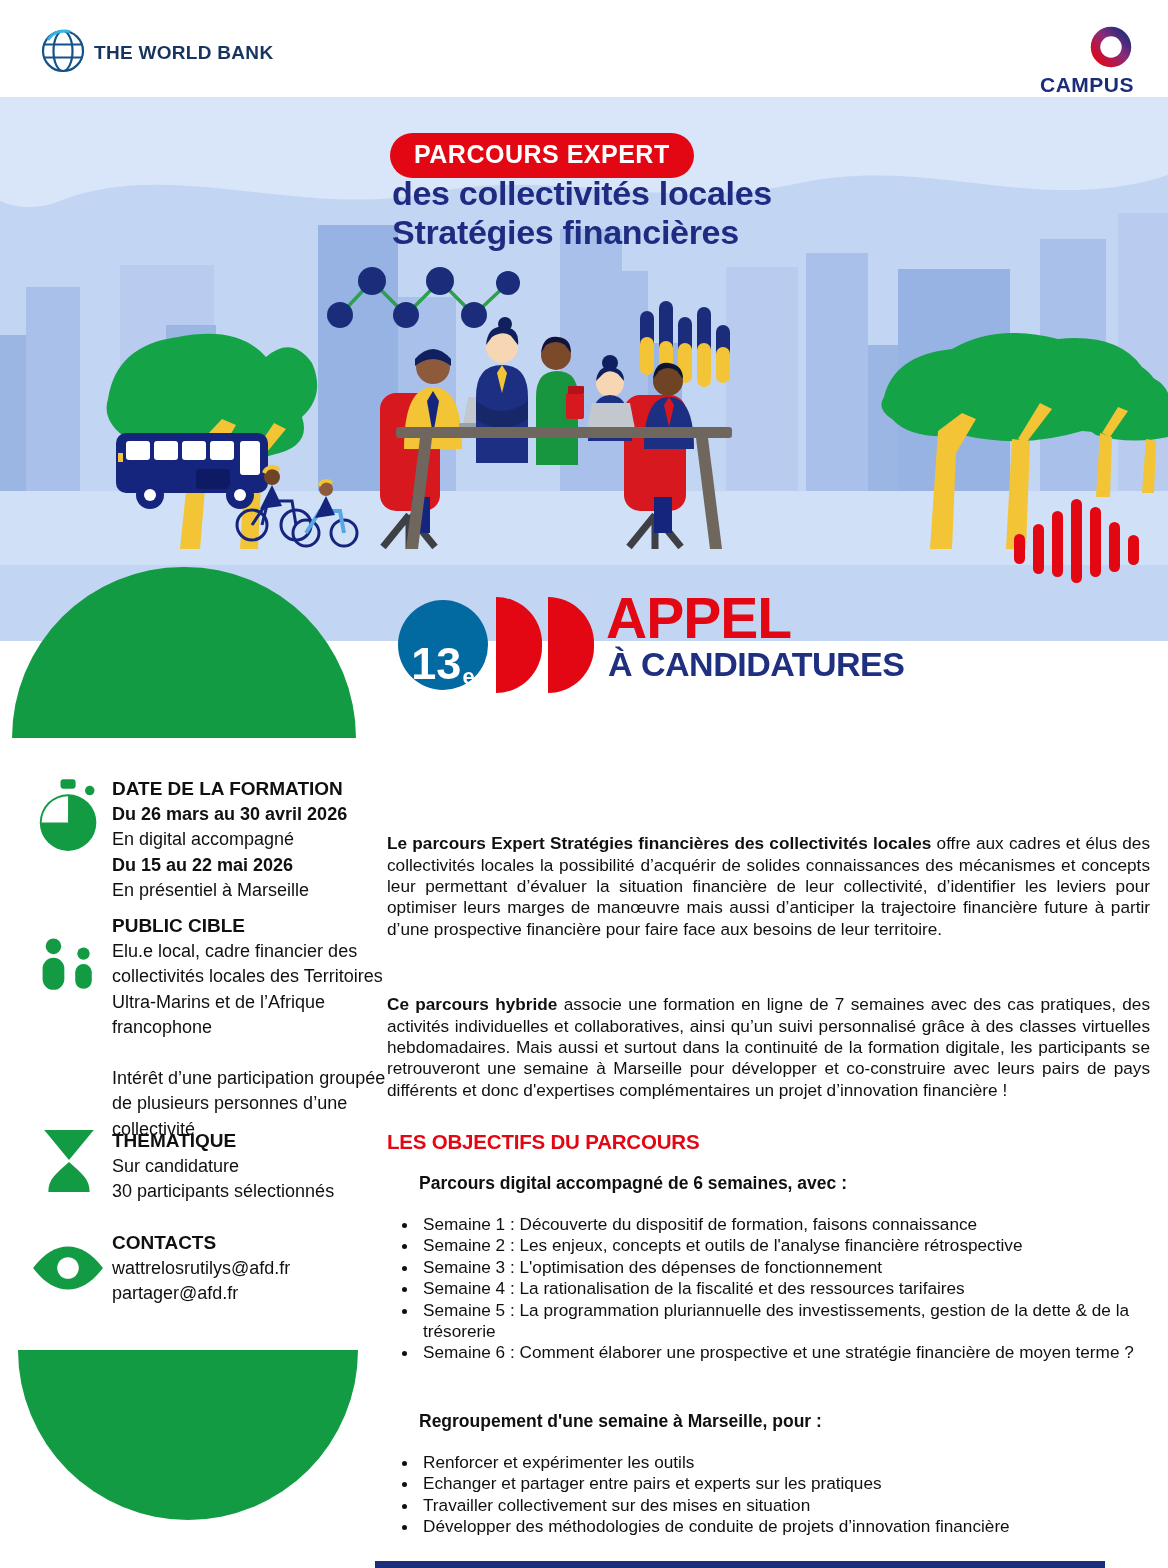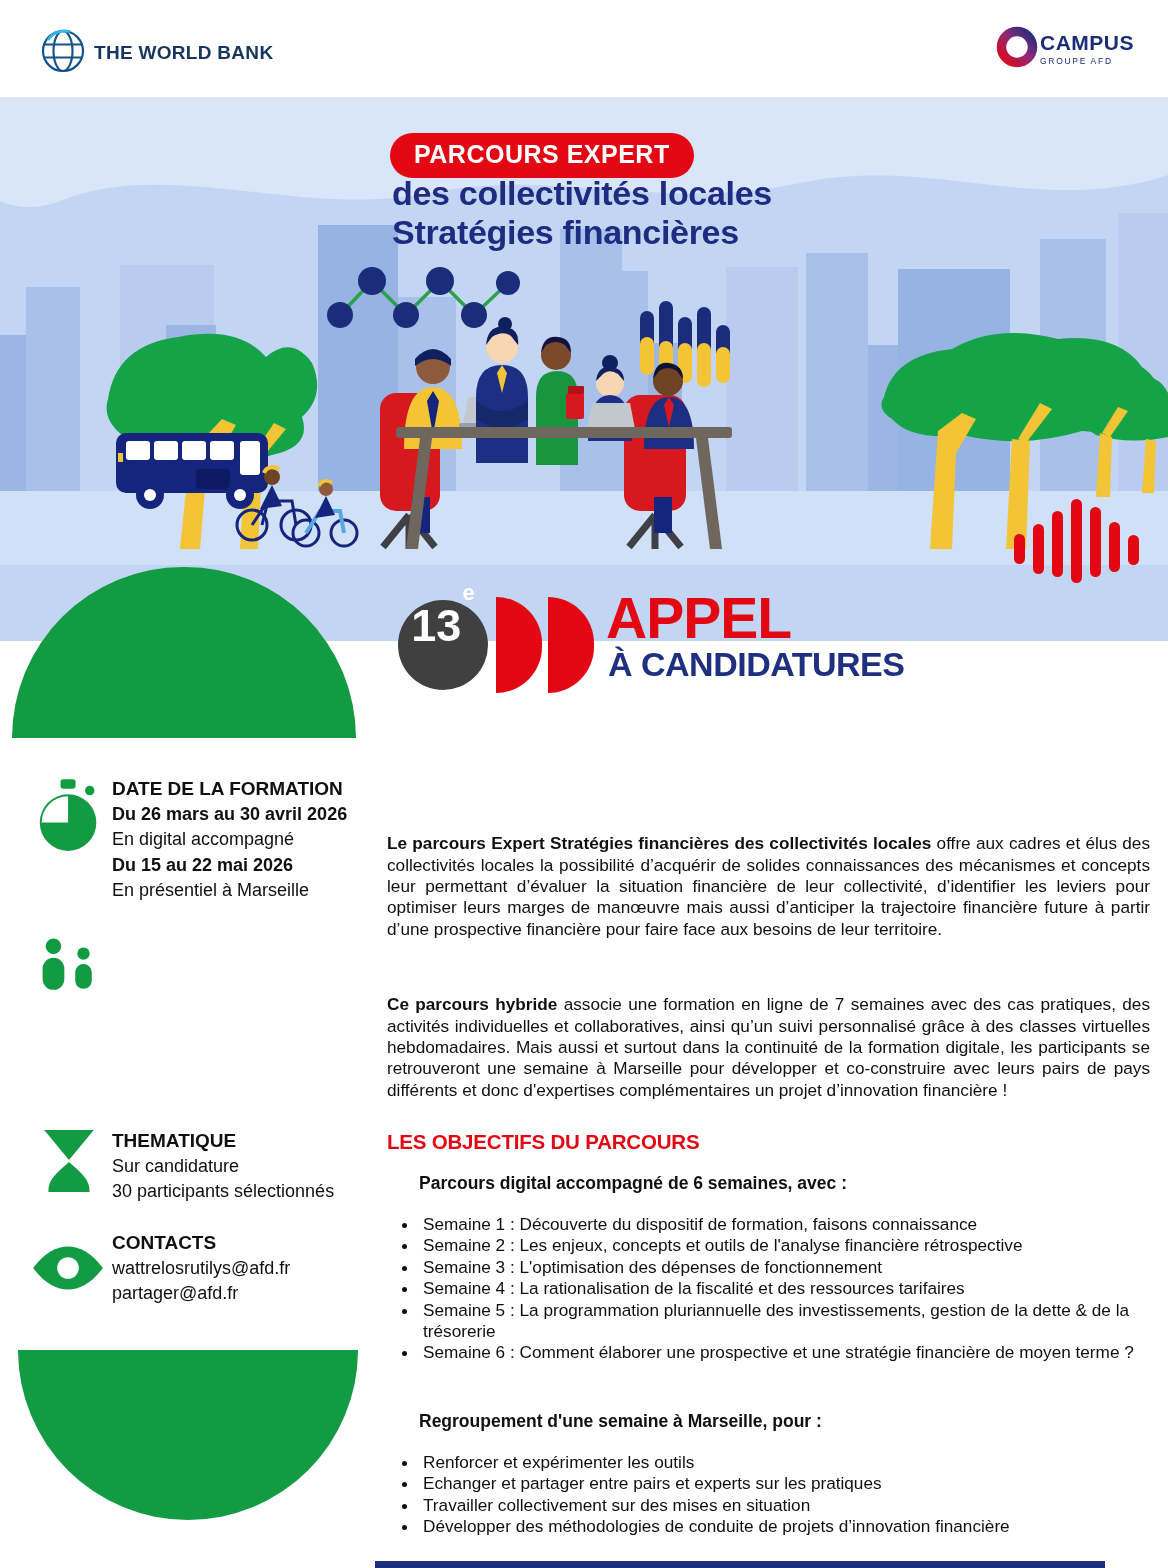--- a/index.html
+++ b/index.html
@@ -3,21 +3,21 @@
 <meta charset="utf-8">
 <style>
   html,body{margin:0;padding:0;background:#ffffff;}
   .page{position:relative;width:1168px;height:1568px;background:#ffffff;
         font-family:"Liberation Sans",sans-serif;overflow:hidden;}
 
   
   .topbar{position:absolute;left:0;top:0;width:1168px;height:97px;background:#ffffff;}
   .wb-logo{position:absolute;left:40px;top:28px;display:flex;align-items:center;gap:8px;}
   .wb-text{font-size:19px;font-weight:bold;color:#17355e;letter-spacing:.3px;}
-  .campus-logo{position:absolute;right:34px;top:24px;display:flex;align-items:center;}
+  .campus-logo{position:absolute;right:34px;top:24px;display:flex;align-items:flex-end;flex-direction:column;}
   .campus-words{display:flex;flex-direction:column;}
   .campus-name{font-size:21px;font-weight:bold;color:#1b2d7a;letter-spacing:.5px;line-height:1;}
   .campus-sub{font-size:8.5px;font-weight:normal;color:#1b2d7a;letter-spacing:1.7px;margin-top:3px;}
 
   
   .hero{position:absolute;left:0;top:97px;width:1168px;height:544px;background:#c2d5f2;overflow:hidden;}
   .hero-art{position:absolute;left:0;top:0;}
   .hero-badge{position:absolute;left:390px;top:36px;background:#e30613;color:#fff;
               font-weight:bold;font-size:25px;letter-spacing:.5px;padding:7px 24px 9px;border-radius:27px;}
   .hero-title{position:absolute;left:392px;top:77px;font-size:34px;line-height:39px;
@@ -26,21 +26,21 @@
   .soundbars{position:absolute;left:1014px;top:497px;}
 
   
   .green-top{position:absolute;left:12px;top:567px;width:344px;height:171px;
              background:#129b43;border-radius:172px 172px 0 0;}
   .green-bottom{position:absolute;left:18px;top:1350px;width:340px;height:170px;
              background:#129b43;border-radius:0 0 170px 170px;}
 
   
   .ed-circle{position:absolute;left:398px;top:600px;width:90px;height:90px;border-radius:50%;
-             background:#404040;color:#fff;font-weight:bold;display:flex;align-items:flex-start;
+             background:#0369a1;color:#fff;font-weight:bold;display:flex;align-items:flex-end;
              justify-content:center;font-size:45px;}
   .ed-circle sup{font-size:22px;margin-top:-20px;margin-left:1px;}
   .half-d{position:absolute;top:597px;width:46px;height:96px;background:#e30613;
           border-radius:0 48px 48px 0;}
   .d1{left:496px;} .d2{left:548px;}
   .appel-l1{position:absolute;left:606px;top:590px;font-size:57px;font-weight:bold;
             color:#e30613;letter-spacing:-1px;line-height:1;}
   .appel-l2{position:absolute;left:608px;top:647px;font-size:34px;font-weight:bold;
             color:#203080;letter-spacing:-.5px;line-height:1;}
 
@@ -296,20 +296,26 @@
   <span class="side-icon" style="top:938px;left:40px;">
     <svg width="58" height="54" viewBox="0 0 56 52">
       <g fill="#129b43">
         <circle cx="13" cy="8" r="7.5"></circle>
         <rect x="2.5" y="19" width="21" height="31" rx="10.5"></rect>
         <circle cx="42" cy="15" r="6"></circle>
         <rect x="34" y="25" width="16" height="24" rx="8"></rect>
       </g>
     </svg>
   </span>
+  <div class="side-text" style="top:913px;">
+    <div class="side-title">PUBLIC CIBLE</div>
+    <div>Elu.e local, cadre financier des collectivités locales des Territoires Ultra-Marins et de l’Afrique francophone</div>
+    <div class="side-gap"></div>
+    <div>Intérêt d’une participation groupée de plusieurs personnes d’une collectivité</div>
+  </div>
 
   <span class="side-icon" style="top:1130px;left:42px;">
     <svg width="54" height="62" viewBox="0 0 52 60">
       <g fill="#129b43">
         <path d="M2 0 H50 L26 29 Z"></path>
         <path d="M26 31 C38 42 46 47 46 60 L6 60 C6 47 14 42 26 31 Z"></path>
       </g>
     </svg>
   </span>
   <div class="side-text" style="top:1128px;">

